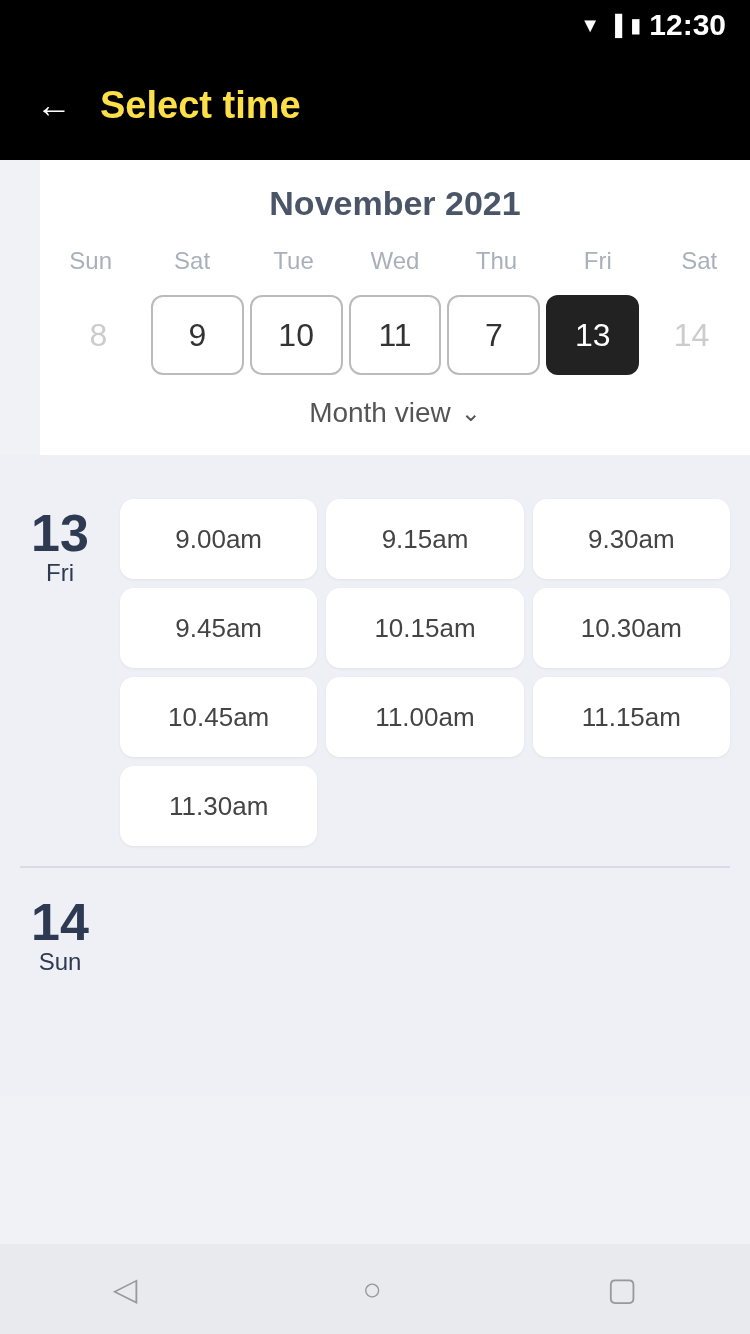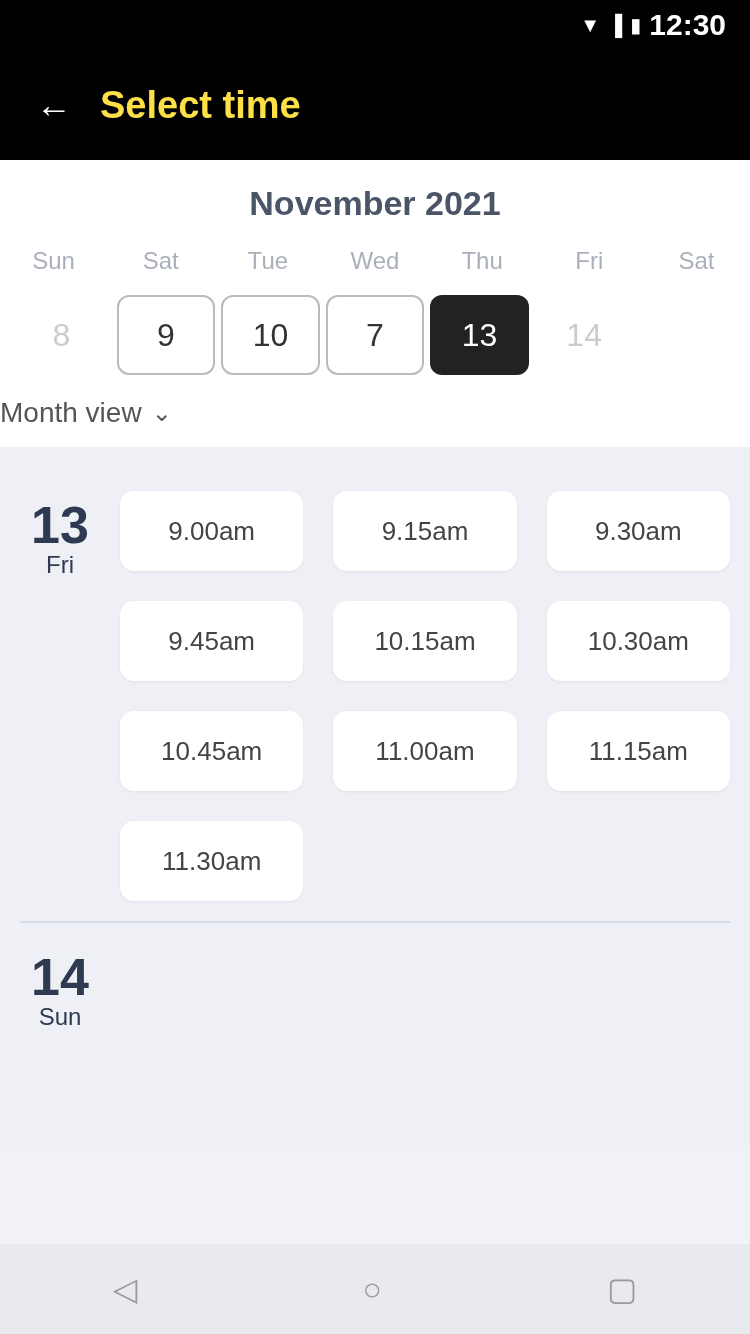--- a/index.html
+++ b/index.html
@@ -53,21 +53,22 @@
     }
     .header-title {
       color: #fde047;
       font-size: 38px;
       font-weight: 700;
     }
 
     
     .calendar-section {
       background: #fff;
-      padding: 24px 0 0 0;
+      padding: 24px 0 8px 0;
+      margin-left: 40px;
     }
     .month-title {
       text-align: center;
       font-size: 34px;
       font-weight: 600;
       color: #4a5568;
       margin-bottom: 20px;
     }
     .weekdays-row {
       display: grid;
@@ -108,21 +109,21 @@
     .date-cell.selected {
       background: #222;
       color: #fff;
       border: none;
     }
 
     
     .month-view-row {
       display: flex;
       align-items: center;
-      justify-content: flex-start;
+      justify-content: center;
       padding: 16px 0 18px 0;
       gap: 10px;
       cursor: pointer;
     }
     .month-view-label {
       font-size: 28px;
       color: #555;
     }
     .chevron-down {
       font-size: 24px;
@@ -157,21 +158,21 @@
     }
     .day-name {
       font-size: 24px;
       color: #2d3a52;
       font-weight: 400;
     }
     .time-grid {
       flex: 1;
       display: grid;
       grid-template-columns: repeat(3, 1fr);
-      gap: 30px;
+      gap: 9px;
     }
     .time-slot {
       background: #fff;
       border-radius: 14px;
       display: flex;
       align-items: center;
       justify-content: center;
       height: 80px;
       font-size: 26px;
       color: #444;
@@ -247,20 +248,21 @@
     <span class="weekday-label">Wed</span>
     <span class="weekday-label">Thu</span>
     <span class="weekday-label">Fri</span>
     <span class="weekday-label">Sat</span>
   </div>
 
   <div class="dates-row">
     <div class="date-cell inactive">8</div>
     <div class="date-cell bordered">9</div>
     <div class="date-cell bordered">10</div>
+    <div class="date-cell bordered">11</div>
     <div class="date-cell bordered">7</div>
     <div class="date-cell selected">13</div>
     <div class="date-cell inactive">14</div>
   </div>
 
   <div class="month-view-row">
     <span class="month-view-label">Month view</span>
     <span class="chevron-down">⌄</span>
   </div>
 </div>

